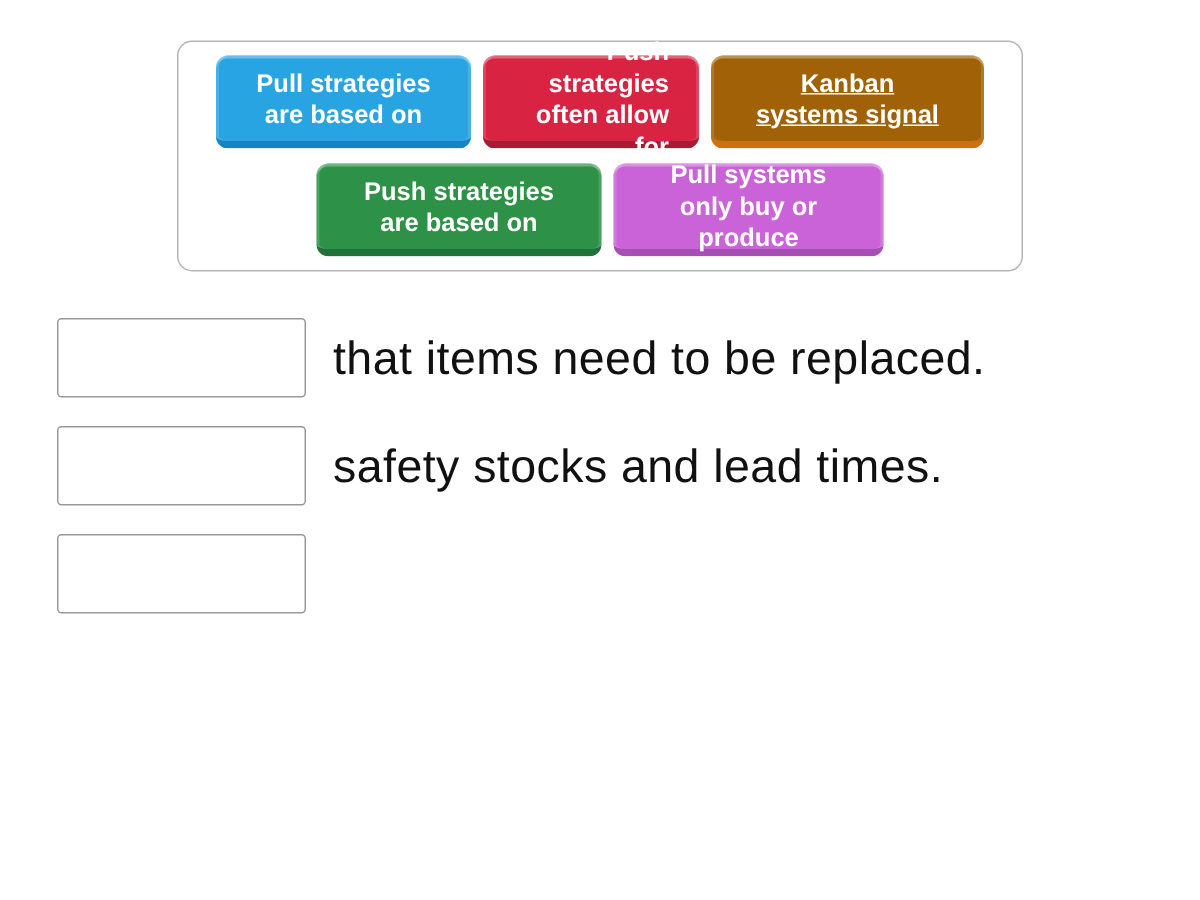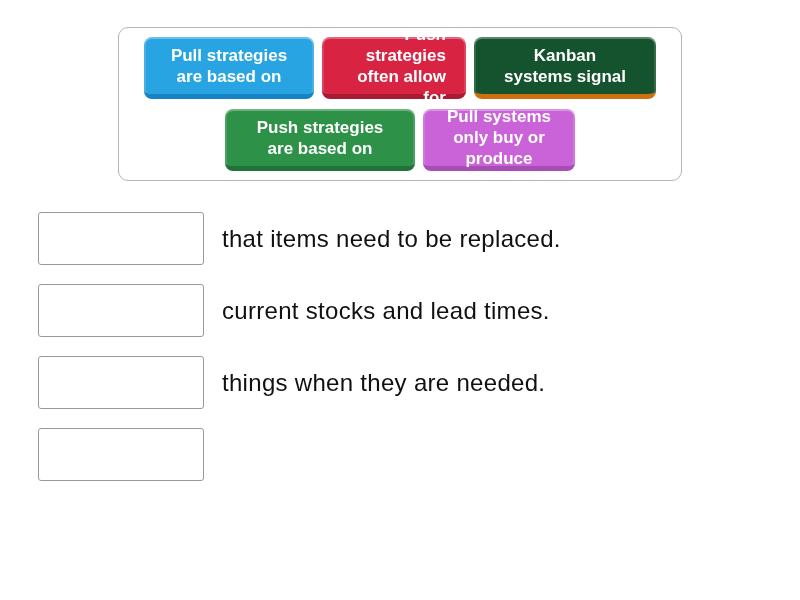--- a/index.html
+++ b/index.html
@@ -40,21 +40,21 @@
     box-shadow: inset 0 2px 0 rgba(255,255,255,0.30),
                 inset 2px 0 0 rgba(255,255,255,0.14),
                 inset -2px 0 0 rgba(255,255,255,0.14);
     cursor: pointer;
     user-select: none;
   }
   .chip-0 { width: 170px; padding: 0 24px; }
   .chip-1 { width: 144px; padding: 0 20px; text-align: right; }
   .chip-2 { width: 182px; padding: 0 30px; }
   .chip-3 { width: 190px; padding: 0 24px; }
-  .chip-4 { width: 152px; padding: 0 20px; }
+  .chip-4 { width: 180px; padding: 0 20px; }
 
   
   .rows {
     margin: 31px 0 0 38px;
   }
   .row {
     display: flex;
     align-items: center;
     height: 53px;
     margin-bottom: 19px;
@@ -63,50 +63,46 @@
     width: 166px;
     height: 53px;
     background: #ffffff;
     border: 1px solid #999999;
     border-radius: 3px;
     flex: 0 0 auto;
     cursor: pointer;
   }
   .clue {
     margin-left: 18px;
-    font-size: 24px;
+    font-size: 31px;
     letter-spacing: 0.3px;
     color: #111111;
     white-space: nowrap;
   }
 </style>
 </head>
 <body>
 
 <div class="board">
 
   <div class="bank">
     <div class="chip chip-0" style="background-color: rgb(41, 164, 226); border-bottom-color: rgb(21, 131, 196);">Pull strategies are based on</div>
     <div class="chip chip-1" style="background-color: rgb(217, 35, 66); border-bottom-color: rgb(169, 27, 51);">Push strategies often allow for</div>
-    <div class="chip chip-2" style="background-color: #14532d; border-bottom-color: rgb(206, 112, 13);">Kanban systems signal</div>
+    <div class="chip chip-2" style="background-color: #a16207; border-bottom-color: rgb(206, 112, 13); text-decoration: underline;">Kanban systems signal</div>
     <div class="chip chip-3" style="background-color: rgb(46, 145, 72); border-bottom-color: rgb(32, 113, 58);">Push strategies are based on</div>
     <div class="chip chip-4" style="background-color: rgb(202, 99, 215); border-bottom-color: rgb(166, 78, 179);">Pull systems only buy or produce</div>
   </div>
 
   <div class="rows">
     <div class="row">
       <div class="dropzone"></div>
       <div class="clue">that items need to be replaced.</div>
     </div>
     <div class="row">
       <div class="dropzone"></div>
-      <div class="clue">current stocks and lead times.</div>
-    </div>
-    <div class="row">
-      <div class="dropzone"></div>
-      <div class="clue">things when they are needed.</div>
+      <div class="clue">safety stocks and lead times.</div>
     </div>
     <div class="row">
       <div class="dropzone"></div>
     </div>
   </div>
 
 </div>
 
 </body></html>

